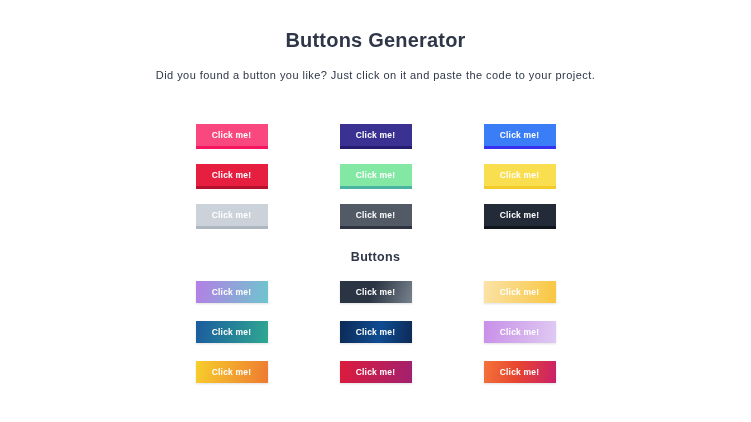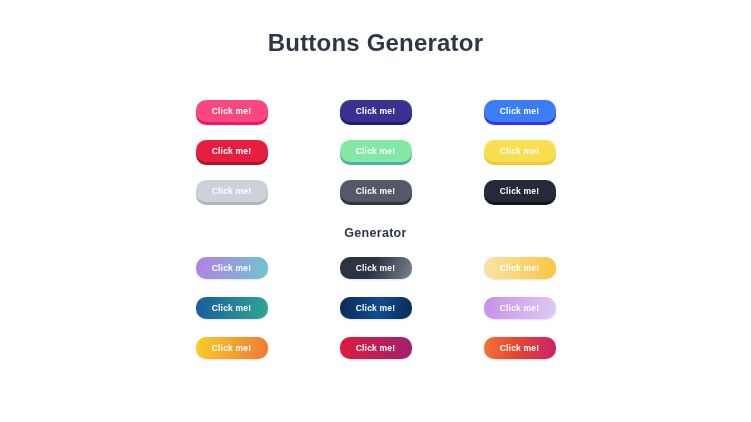--- a/index.html
+++ b/index.html
@@ -14,21 +14,21 @@
 
   .page {
     width: 751px;
     height: 422px;
     background: #ffffff;
     position: relative;
   }
 
   .page-title {
     text-align: center;
-    font-size: 24px;
+    font-size: 20px;
     font-weight: bold;
     color: #2E3648;
     letter-spacing: 0.2px;
     padding-top: 29px;
   }
 
   .page-subtitle {
     text-align: center;
     font-size: 11px;
     font-weight: normal;
@@ -55,21 +55,21 @@
     grid-template-columns: repeat(3, 72px);
     justify-content: space-between;
     row-gap: 18px;
     padding-top: 17px;
   }
 
   .btn {
     width: 72px;
     height: 22px;
     border: 0;
-    border-radius: 10px;
+    border-radius: 0;
     color: #ffffff;
     font-family: "Liberation Sans", sans-serif;
     font-size: 8.5px;
     font-weight: bold;
     letter-spacing: 0.2px;
     line-height: 1;
     display: flex;
     align-items: center;
     justify-content: center;
     cursor: pointer;
@@ -110,37 +110,38 @@
   .b-g-redpurple  { background: linear-gradient(100deg, #DD1B3C 0%, #A1216E 100%); }
   .b-g-orangepink { background: linear-gradient(100deg, #F4743B 0%, #E8462F 45%, #C9206A 100%); }
 </style>
 </head>
 <body>
 
 <div class="page">
 
   <h1 class="page-title">Buttons Generator</h1>
 
+  <p class="page-subtitle">Did you found a button you like? Just click on it and paste the code to your project.</p>
 
   <div class="section-3d">
     <div class="btn-grid" id="grid-3d">
         <button class="btn threed b-3d-pink">Click me!</button>
         <button class="btn threed b-3d-indigo">Click me!</button>
         <button class="btn threed b-3d-blue">Click me!</button>
         <button class="btn threed b-3d-red">Click me!</button>
         <button class="btn threed b-3d-green">Click me!</button>
         <button class="btn threed b-3d-yellow">Click me!</button>
         <button class="btn threed b-3d-gray">Click me!</button>
         <button class="btn threed b-3d-slate">Click me!</button>
         <button class="btn threed b-3d-navy">Click me!</button>
       </div>
   </div>
 
   <div class="section-grad">
-    <h2 class="section-title">Generator</h2>
+    <h2 class="section-title">Buttons</h2>
     <div class="btn-grid" id="grid-grad">
         <button class="btn grad b-g-purpleteal">Click me!</button>
         <button class="btn grad b-g-darkgray">Click me!</button>
         <button class="btn grad b-g-softgold">Click me!</button>
         <button class="btn grad b-g-bluegreen">Click me!</button>
         <button class="btn grad b-g-navyblue">Click me!</button>
         <button class="btn grad b-g-lavender">Click me!</button>
         <button class="btn grad b-g-goldorange">Click me!</button>
         <button class="btn grad b-g-redpurple">Click me!</button>
         <button class="btn grad b-g-orangepink">Click me!</button>

